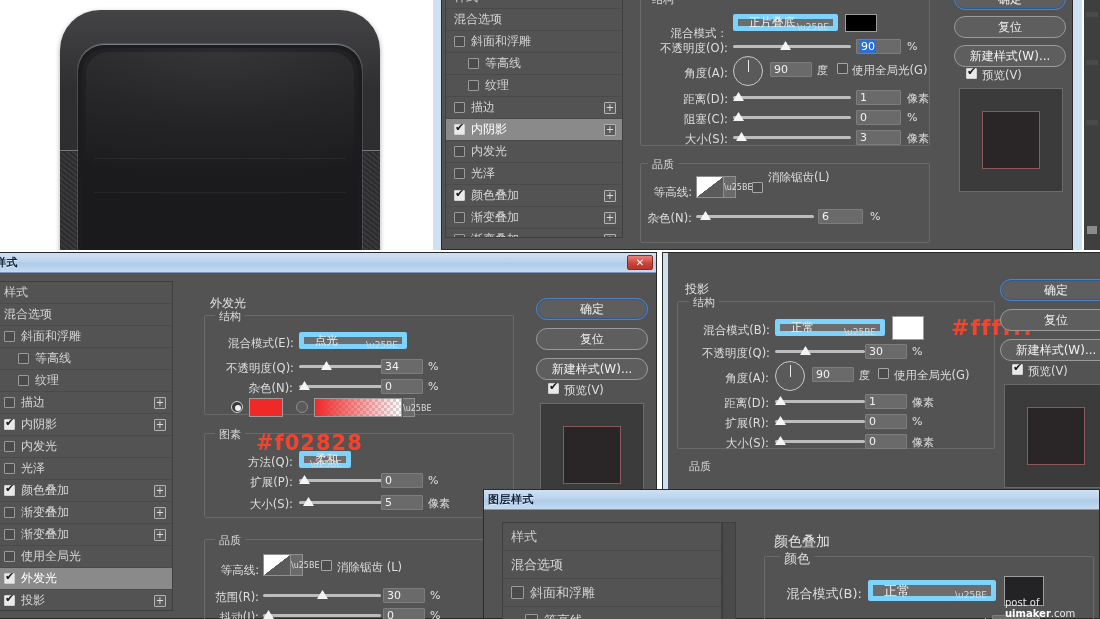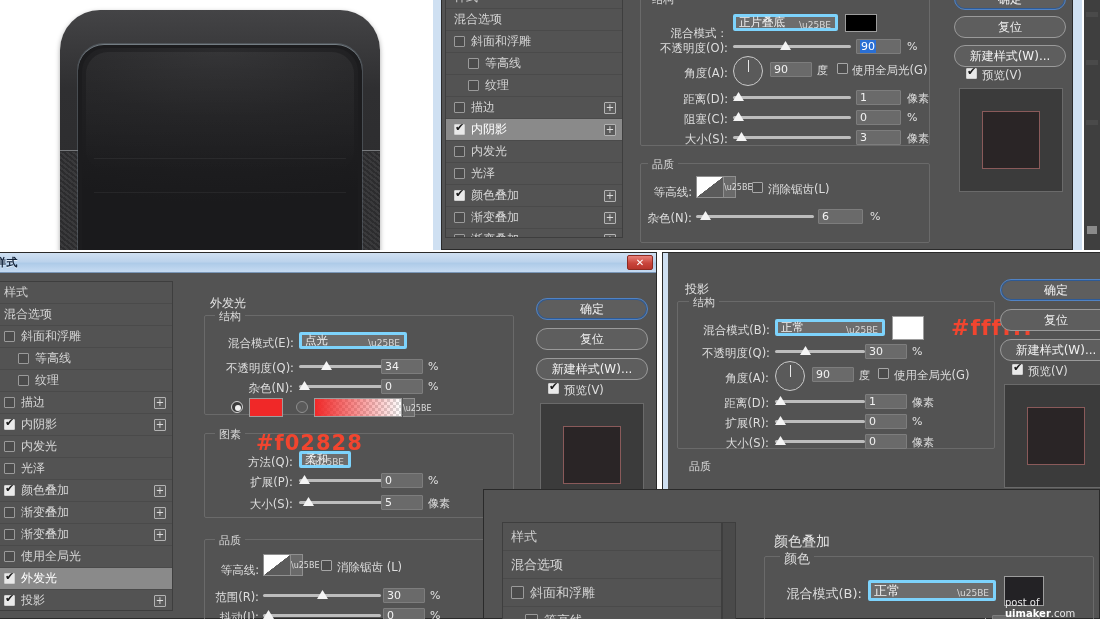--- a/index.html
+++ b/index.html
@@ -32,22 +32,22 @@
   .cb.on:after { content:"\2714"; position:absolute; left:0px; top:-3px; font-size:11px; color:#1a1a1a; line-height:11px; }
   .indent { margin-left:14px; }
   .plus { position:absolute; right:6px; top:5px; width:12px; height:12px; border:1px solid #b3b3b3;
     color:#dcdcdc; font-size:10px; line-height:10px; text-align:center; background:#5b5b5b; border-radius:1px; }
 
   
   .sectitle { position:absolute; font-size:12px; color:#e2e2e2; }
   .group { position:absolute; border:1px solid #6a6a6a; border-radius:2px; }
   .grouplabel { position:absolute; font-size:11px; color:#dcdcdc; background:#535353; padding:0 4px; }
   .lab { position:absolute; font-size:11.5px; color:#dedede; white-space:nowrap; text-align:right; }
-  .select { position:absolute; height:17px; background:#6d6d6d; border:3px solid #7dd3fc; border-radius:2px;
-    display:flex; align-items:center; padding-left:3px; font-size:11.5px; color:#f0f0f0; }
+  .select { position:absolute; height:17px; background:#6d6d6d; border:5px solid #7dd3fc; border-radius:2px;
+    display:flex; align-items:center; padding-left:11px; font-size:11.5px; color:#f0f0f0; }
   .select .chev { position:absolute; right:4px; top:3px; font-size:9px; color:#d8d8d8; }
   .swatch { position:absolute; border:1px solid #9d9d9d; }
   .numbox { position:absolute; height:15px; background:#6a6a6a; border:1px solid #7d7d7d;
     font-size:11px; color:#f2f2f2; padding-left:3px; line-height:14px; border-radius:1px; }
   .numbox.sel { background:#6a6a6a; }
   .numbox.sel .selval { background:#2a6fd4; color:#ffffff; padding:0 1px; }
   .unit { position:absolute; font-size:11px; color:#e0e0e0; }
   .track { position:absolute; height:3px; background:#bdbdbd; border-radius:2px; top:6px; }
   .thumb { position:absolute; width:11px; height:9px; background:#f4f4f4;
     clip-path:polygon(50% 0,100% 100%,0 100%); }
@@ -241,21 +241,21 @@
       <div class="numbox" style="left:414px;top:130px;width:45px;">3</div>
       <div class="unit" style="left:465px;top:131px;">像素</div>
 
       <div class="group" style="left:198px;top:163px;width:290px;height:80px;"></div>
       <div class="grouplabel" style="left:206px;top:157px;">品质</div>
 
       <div class="lab" style="left:190px;top:185px;width:60px;">等高线:</div>
       <div class="contour" style="left:254px;top:176px;"></div>
       <div class="contourbtn" style="left:282px;top:176px;">\u25BE</div>
       <div class="chk" style="left:310px;top:182px;"></div>
-      <div class="lab" style="left:326px;top:182px;width:110px;text-align:left;">消除锯齿(L)</div>
+      <div class="lab" style="left:326px;top:170px;width:110px;text-align:left;">消除锯齿(L)</div>
 
       <div class="lab" style="left:190px;top:211px;width:60px;">杂色(N):</div>
       <div style="position:absolute;left:254px;top:209px;width:118px;height:15px;">
         <div class="track" style="left:0;width:118px;"></div>
         <div class="thumb" style="left:4px;top:2px;"></div>
       </div>
       <div class="numbox" style="left:376px;top:209px;width:45px;">6</div>
       <div class="unit" style="left:428px;top:210px;">%</div>
 
       <div class="btn primary" style="left:512px;top:-12px;width:112px;">确定</div>
@@ -507,20 +507,23 @@
       <div class="btn" style="left:337px;top:86px;width:112px;">新建样式(W)...</div>
       <div class="chk on" style="left:349px;top:111px;"></div>
       <div class="lab" style="left:365px;top:111px;width:80px;text-align:left;">预览(V)</div>
       <div class="previewbox" style="left:341px;top:131px;width:104px;height:104px;">
         <div class="inner" style="left:22px;top:22px;width:58px;height:58px;"></div>
       </div>
     </div>
   </div>
 
   <div class="dlg" style="left:483px;top:489px;width:617px;height:130px;">
+    <div class="titlebar">
+      <span class="tt">图层样式</span>
+    </div>
     <div class="dlgbody">
 
       <div class="stylelist" style="left:18px;top:12px;width:220px;height:118px;">
         <div class="srow header" style="height:28px;font-size:13px;">
           <span class="lbl">样式</span>
         </div>
         <div class="srow" style="height:28px;font-size:13px;">
           <span class="lbl">混合选项</span>
         </div>
         <div class="srow" style="height:28px;font-size:13px;">

